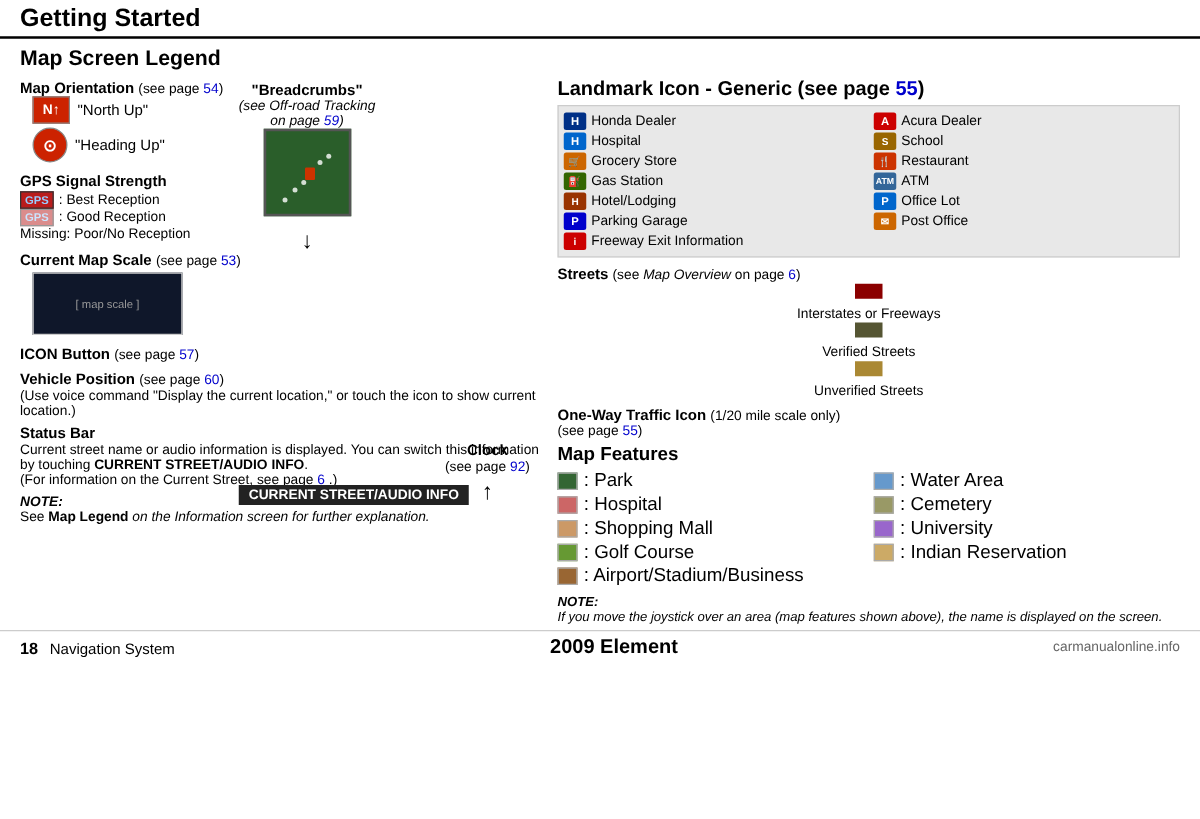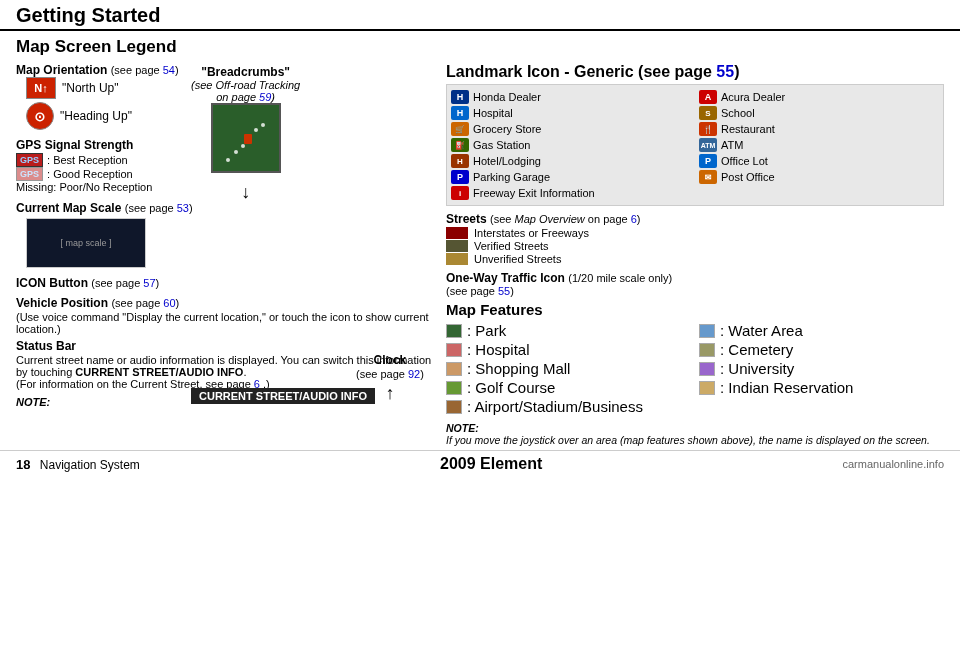--- a/index.html
+++ b/index.html
@@ -152,21 +152,21 @@
     .lm-hotel { background: #993300; color: #fff; font-size: 8px; }
     .lm-parking { background: #0000cc; color: #fff; }
     .lm-acura { background: #cc0000; color: #fff; }
     .lm-school { background: #996600; color: #fff; font-size: 8px; }
     .lm-restaurant { background: #cc3300; color: #fff; font-size: 8px; }
     .lm-atm { background: #336699; color: #fff; font-size: 7px; }
     .lm-parklot { background: #0066cc; color: #fff; }
     .lm-postoffice { background: #cc6600; color: #fff; font-size: 8px; }
     
     .streets-section { margin-bottom: 6px; }
-    .street-item { display: flex; align-items: center; gap: 6px; font-size: 11px; margin: 1px 0; }
+    .street-item { display: flex; align-items: center; gap: 6px; font-size: 11px; margin: 1px 0; flex-direction: column; }
     .street-color {
       width: 22px;
       height: 12px;
       display: inline-block;
       flex-shrink: 0;
     }
     
     .map-features-section { }
     .map-features-title { font-weight: bold; font-size: 15px; margin-bottom: 3px; }
     .features-grid {
@@ -270,20 +270,25 @@
           <strong>CURRENT STREET/AUDIO INFO</strong>.
           <br>
           <span>(For information on the Current Street, see page</span>
           <span class="blue-link">6</span>
           <span>.)</span>
         </div>
       </div>
 
       <div class="note-section" style="margin-top:6px;">
         <div><em><strong>NOTE:</strong></em></div>
+        <div>
+          <span>See</span>
+          <strong>Map Legend</strong>
+          <em><span>on the Information screen for further explanation.</span></em>
+        </div>
       </div>
 
       <div style="position:absolute;top:2px;left:175px;text-align:center;">
         <div style="font-weight:bold;font-size:12px;">"Breadcrumbs"</div>
         <div style="font-size:11px;font-style:italic;">
           (see <em>Off-road Tracking</em><br>on page <span class="blue-link">59</span>)
         </div>
         <div class="breadcrumb-image">
           <svg class="breadcrumb-dots" viewBox="0 0 60 60" xmlns="http://www.w3.org/2000/svg">
             <circle cx="10" cy="50" r="2" fill="#fff" opacity="0.8"></circle>

